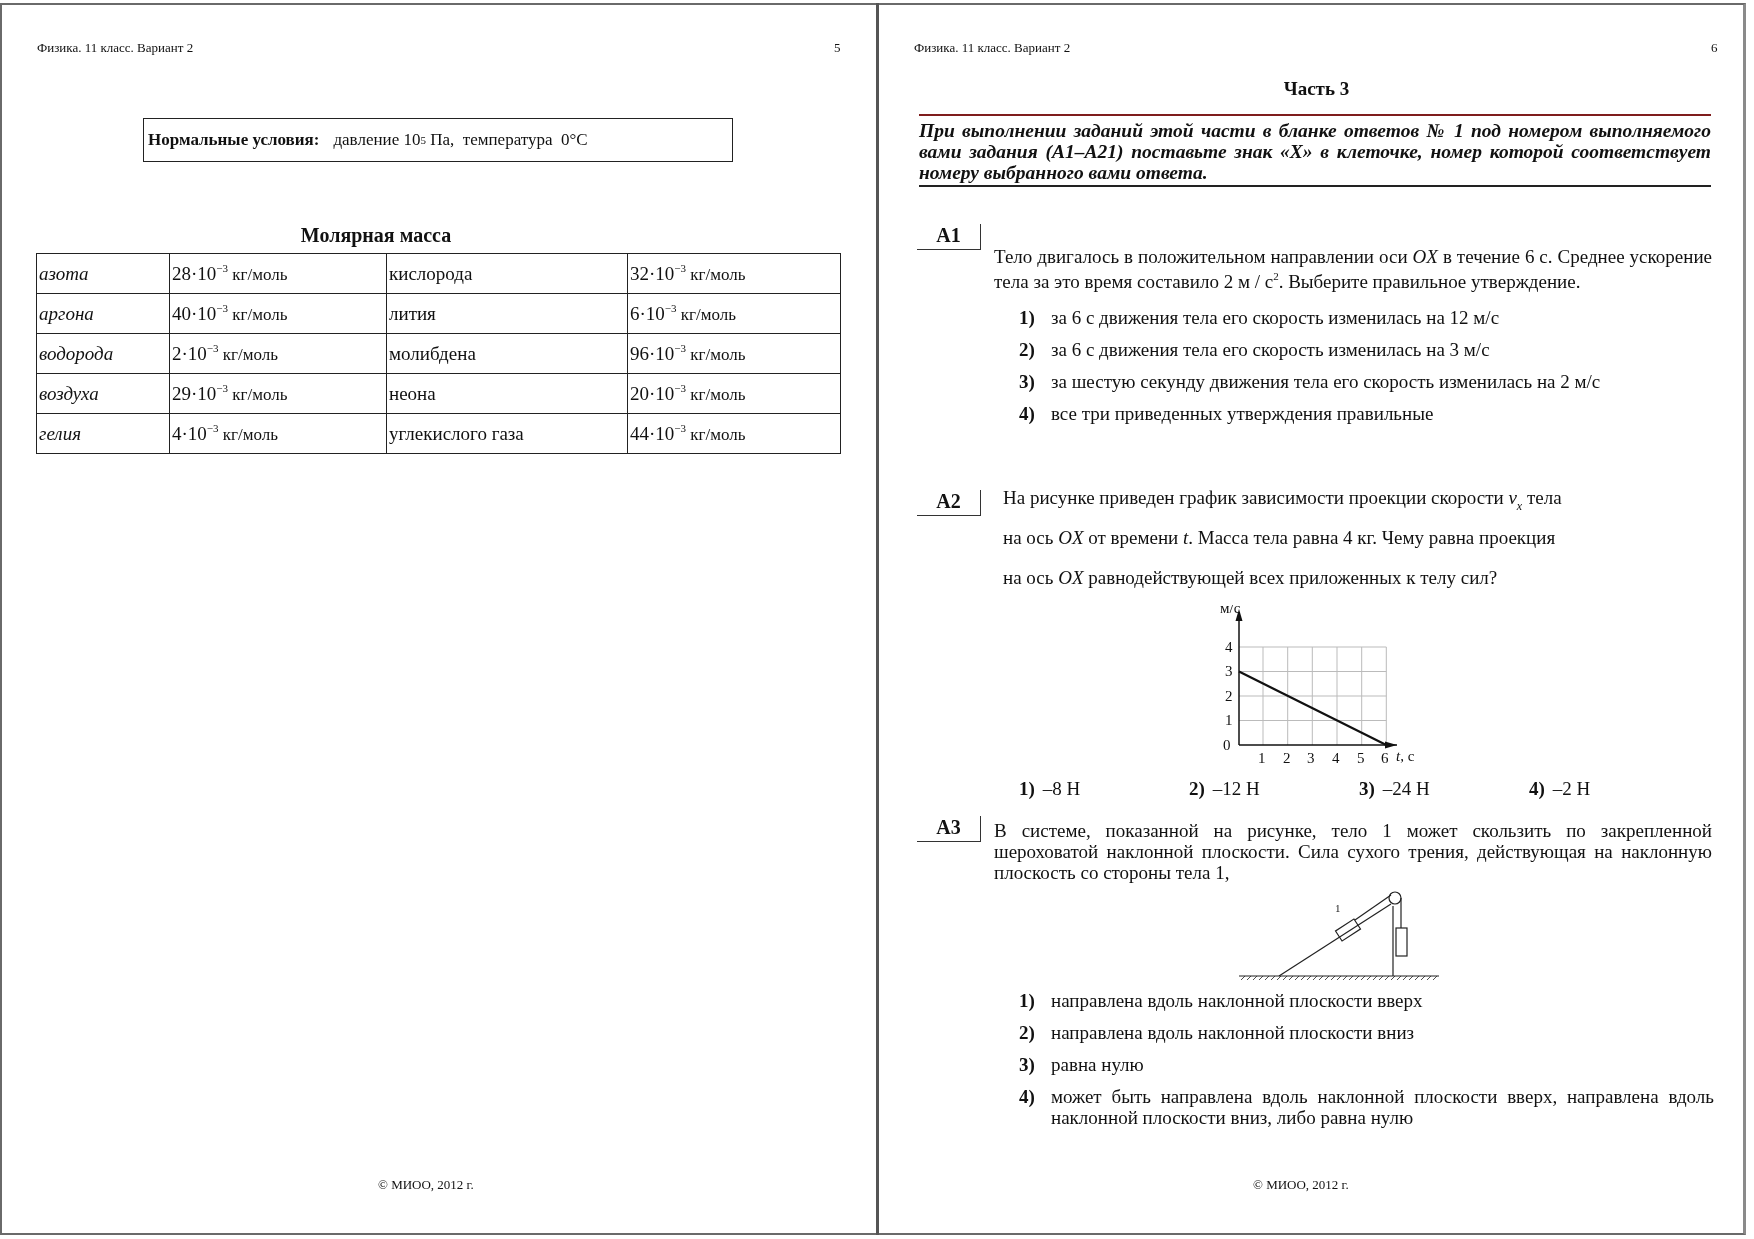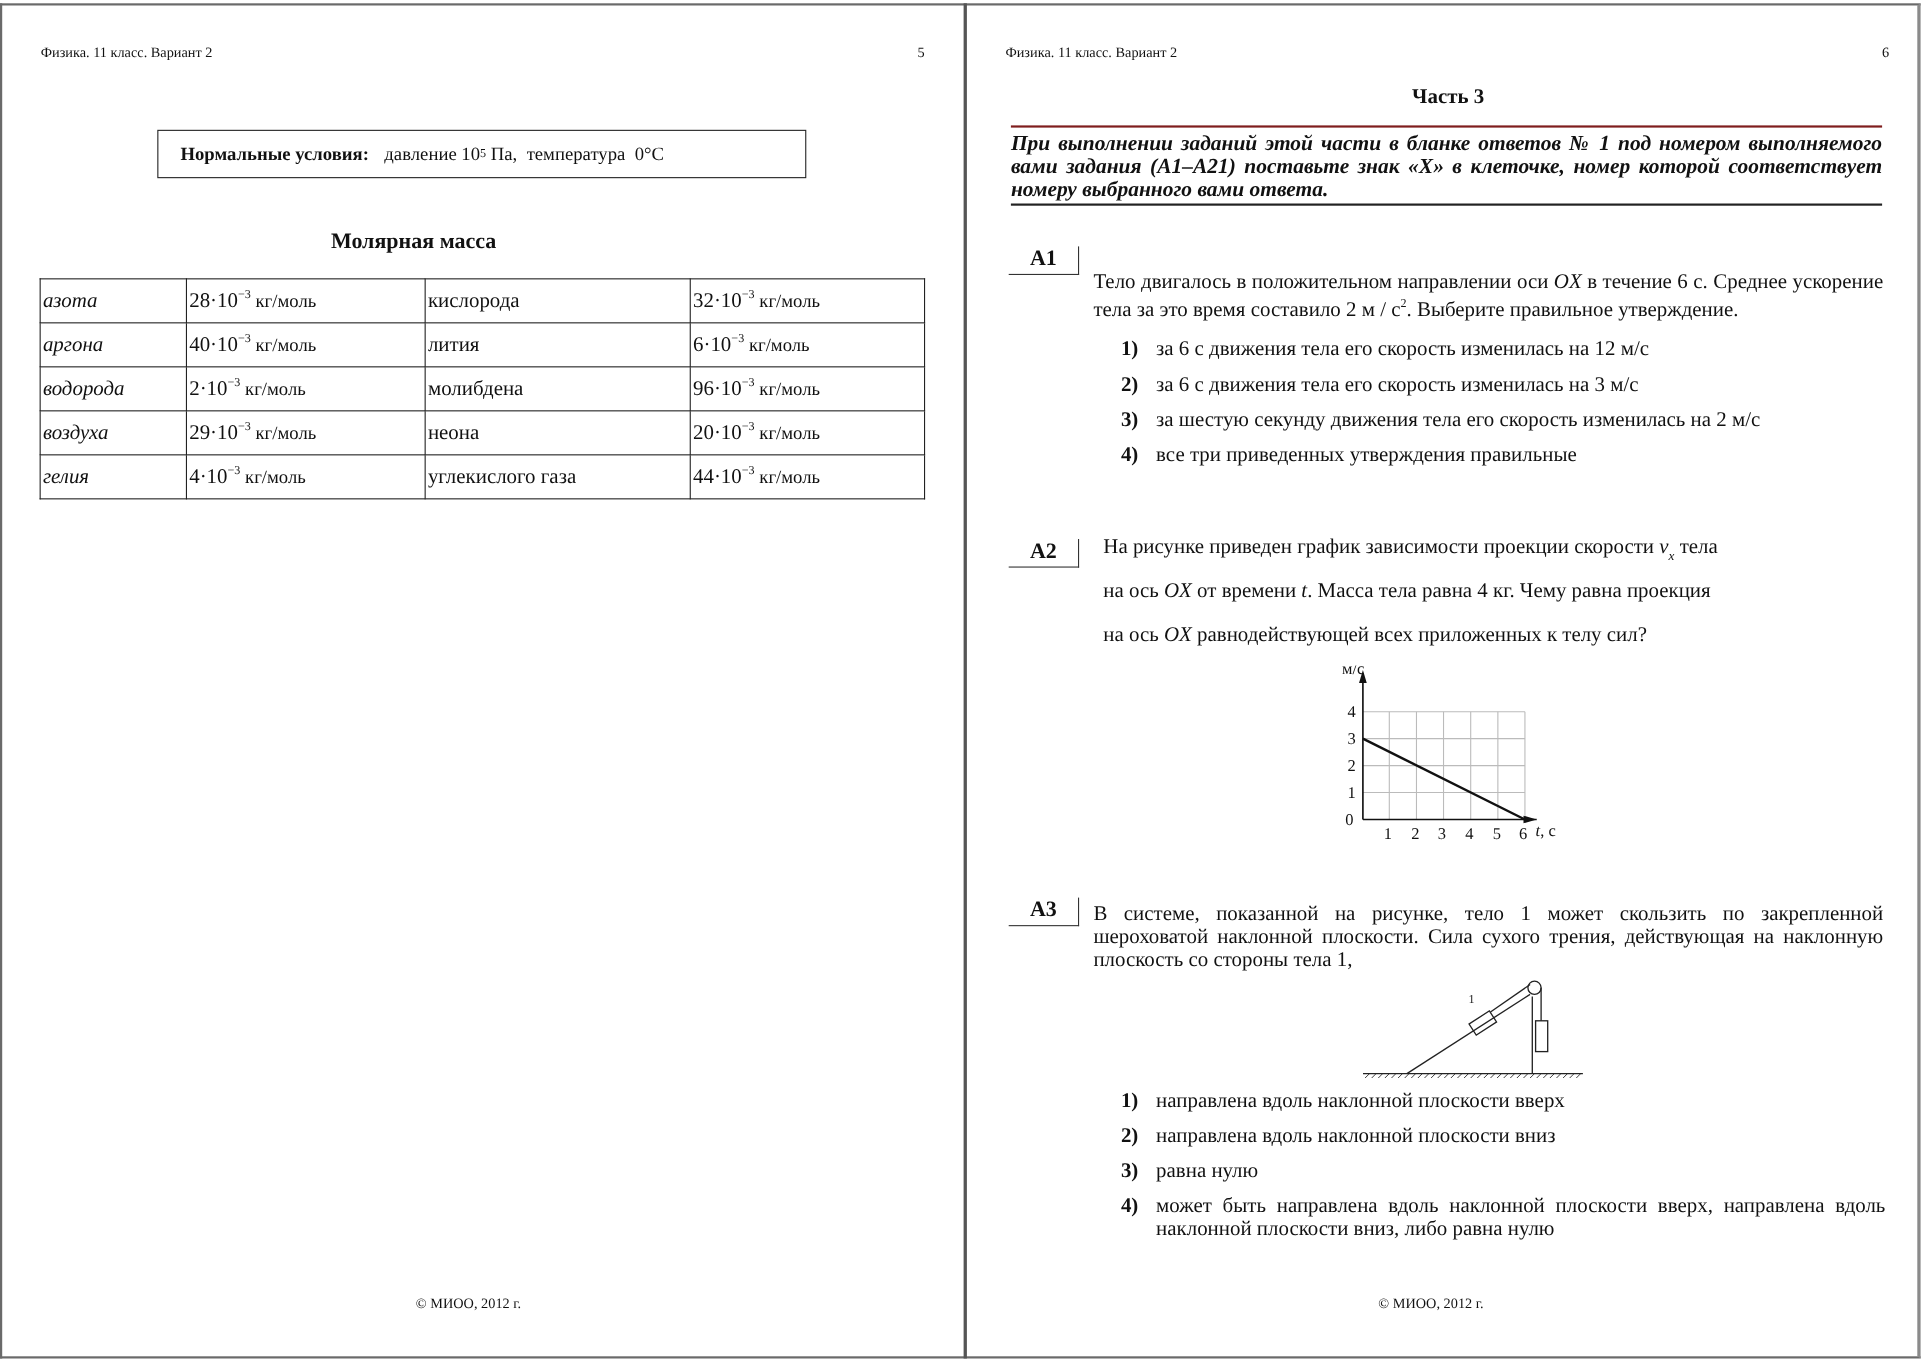--- a/index.html
+++ b/index.html
@@ -9,26 +9,26 @@
   }
   .frame { position:absolute; left:0; top:3px; width:1746px; height:1232px; border:2px solid #6a6a6a; border-right:3px solid #8a8a8a; box-sizing:border-box; }
   .divider { position:absolute; left:876px; top:3px; width:3px; height:1232px; background:#555; }
   .page { position:absolute; top:0; height:1239px; }
   .page.left { left:0; width:876px; }
   .page.right { left:879px; width:875px; }
   .hdr { position:absolute; top:40px; font-size:13px; font-family:"Liberation Serif",serif; }
   .pg { position:absolute; top:40px; font-size:13px; font-family:"Liberation Serif",serif; }
   .footer { position:absolute; top:1177px; font-size:13px; font-family:"Liberation Serif",serif; }
 
-  .nc-box { position:absolute; left:143px; top:118px; width:590px; height:44px; border:1.5px solid #222; box-sizing:border-box; font-size:17px; font-family:"Liberation Serif",serif; display:flex; align-items:center; padding-left:20px; white-space:nowrap; }
+  .nc-box { position:absolute; left:143px; top:118px; width:590px; height:44px; border:1.5px solid #222; box-sizing:border-box; font-size:17px; font-family:"Liberation Serif",serif; display:flex; align-items:center; padding-left:4px; white-space:nowrap; }
   .nc-box b { font-weight:bold; margin-right:14px; }
   sup { font-size:11px; vertical-align:8px; line-height:0; }
   sub { font-size:12px; vertical-align:-6px; line-height:0; }
 
-  .mm-title { position:absolute; left:0; width:752px; top:208px; text-align:center; font-weight:bold; font-size:20px; font-family:"Liberation Serif",serif; }
+  .mm-title { position:absolute; left:0; width:752px; top:224px; text-align:center; font-weight:bold; font-size:20px; font-family:"Liberation Serif",serif; }
   table.mm { position:absolute; left:36px; top:253px; width:805px; border-collapse:collapse; font-family:"Liberation Serif",serif; font-size:19px; }
   table.mm td { border:1.5px solid #222; height:39px; padding:0 2px; vertical-align:middle; white-space:nowrap; }
   table.mm td.c1 { width:128px;font-style:italic; } table.mm td.c2 { width:212px; } table.mm td.c3 { width:236px; }
 
   .part-title { position:absolute; left:0; width:875px; top:78px; text-align:center; font-weight:bold; font-size:19px; font-family:"Liberation Serif",serif; }
   .instr { position:absolute; left:40px; width:792px; top:114px; border-top:2px solid #7f1d1d; border-bottom:2px solid #222; padding:4px 0 2px; font-style:italic; font-weight:bold; font-size:19.5px; line-height:21px; text-align:justify; font-family:"Liberation Serif",serif; }
   .qlabel { position:absolute; left:38px; width:64px; height:26px; border-bottom:1.5px solid #333; border-right:1.5px solid #333; font-weight:bold; font-size:20px; text-align:center; font-family:"Liberation Serif",serif; box-sizing:border-box; line-height:22px; }
   .qtext { position:absolute; left:115px; width:718px; font-size:19px; line-height:22px; text-align:justify; font-family:"Liberation Serif",serif; }
   .opts { position:absolute; left:140px; width:695px; font-size:19px; font-family:"Liberation Serif",serif; }
   .opt { display:flex; margin-bottom:11px; line-height:21px; }
@@ -163,20 +163,26 @@
       <text x="39" y="158">1</text>
         <text x="64" y="158">2</text>
         <text x="88" y="158">3</text>
         <text x="113" y="158">4</text>
         <text x="138" y="158">5</text>
         <text x="162" y="158">6</text>
     </g>
   </svg>
   <div style="position:absolute;left:517px;top:748px;font-size:15px;font-family:'Liberation Serif',serif"><i>t</i>, с</div>
 
+  <div class="inl-opts">
+    <div><span class="n">1)</span><span>–8 Н</span></div>
+    <div><span class="n">2)</span><span>–12 Н</span></div>
+    <div><span class="n">3)</span><span>–24 Н</span></div>
+    <div><span class="n">4)</span><span>–2 Н</span></div>
+  </div>
 
   <div class="qlabel" style="top:816px">А3</div>
   <div class="qtext" style="top:820px;line-height:21px">В системе, показанной на рисунке, тело 1 может скользить по закрепленной шероховатой наклонной плоскости. Сила сухого трения, действующая на наклонную плоскость со стороны тела 1,</div>
 
   <svg style="position:absolute;left:360px;top:880px" width="200" height="100" viewBox="0 0 200 100">
     <g stroke="#222" fill="none" stroke-width="1.2">
       <line x1="0" y1="96" x2="200" y2="96"></line>
       <g stroke-width="0.8">
         <path d="M2,100 l4,-4 M8,100 l4,-4 M14,100 l4,-4 M20,100 l4,-4 M26,100 l4,-4 M32,100 l4,-4 M38,100 l4,-4 M44,100 l4,-4 M50,100 l4,-4 M56,100 l4,-4 M62,100 l4,-4 M68,100 l4,-4 M74,100 l4,-4 M80,100 l4,-4 M86,100 l4,-4 M92,100 l4,-4 M98,100 l4,-4 M104,100 l4,-4 M110,100 l4,-4 M116,100 l4,-4 M122,100 l4,-4 M128,100 l4,-4 M134,100 l4,-4 M140,100 l4,-4 M146,100 l4,-4 M152,100 l4,-4 M158,100 l4,-4 M164,100 l4,-4 M170,100 l4,-4 M176,100 l4,-4 M182,100 l4,-4 M188,100 l4,-4 M194,100 l4,-4"></path>
       </g>

